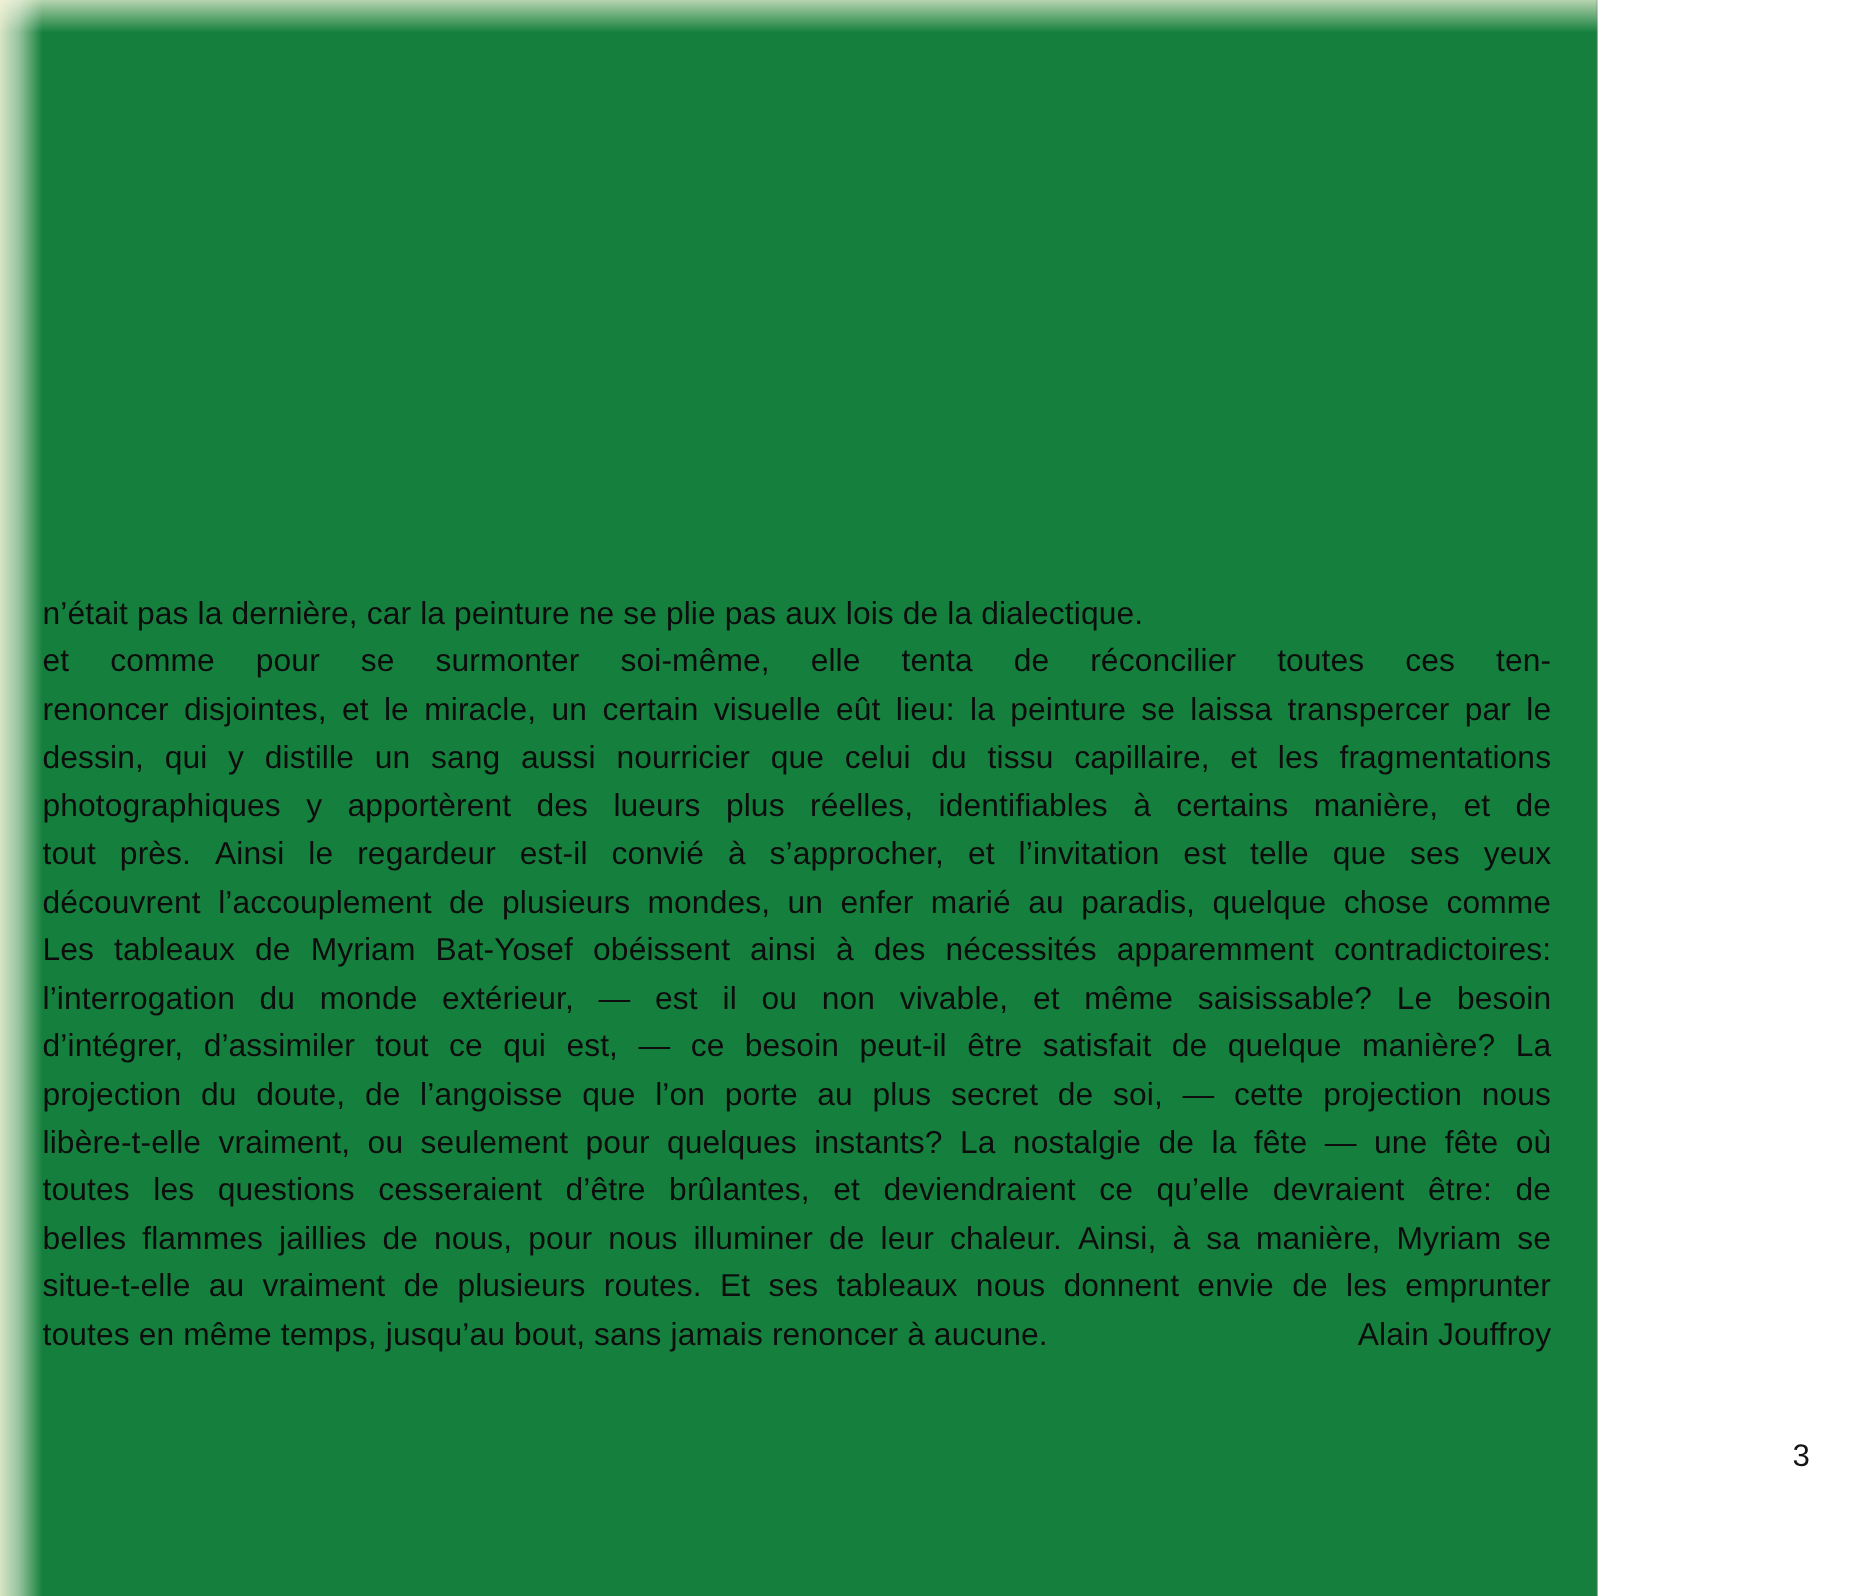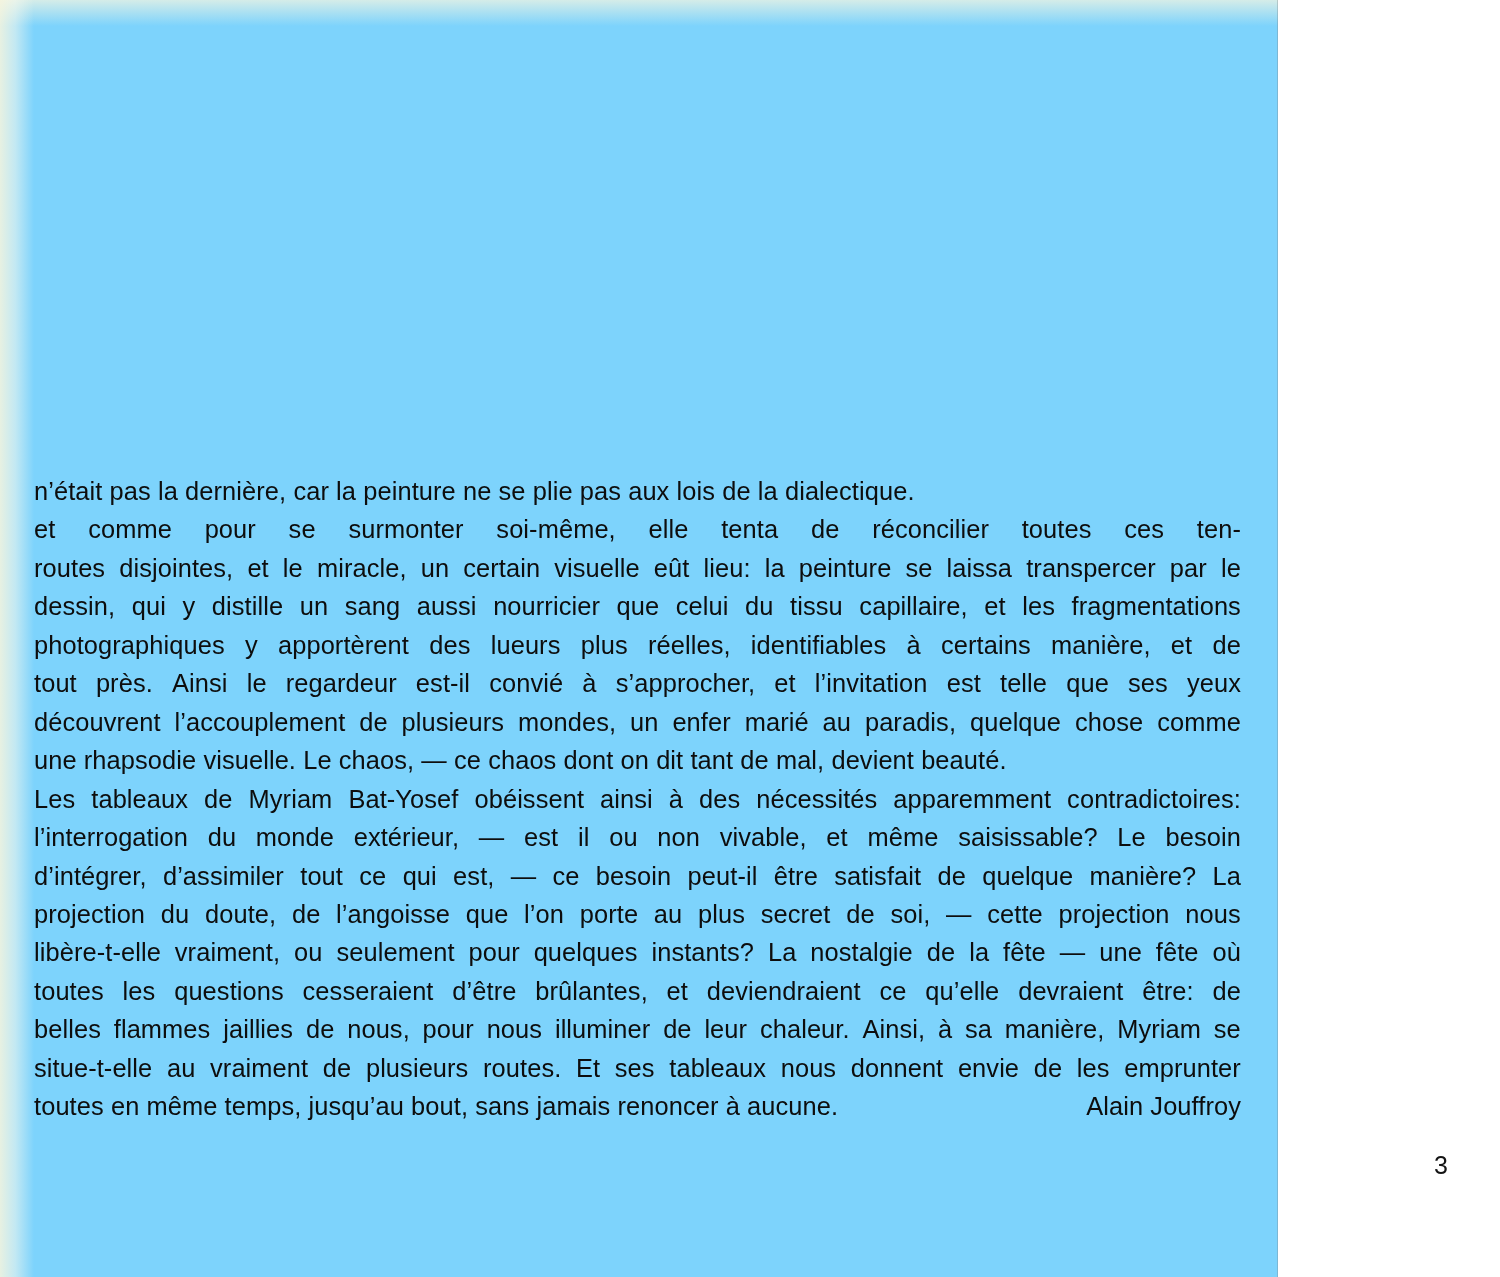--- a/index.html
+++ b/index.html
@@ -6,21 +6,21 @@
   html, body {
     margin: 0;
     padding: 0;
     background: #ffffff;
   }
 
   .page {
     position: relative;
     width: 1500px;
     height: 1277px;
-    background: #7dd3fc;
+    background: #15803d;
     overflow: hidden;
     font-family: "Liberation Sans", sans-serif;
     color: #000000;
   }
 
   
   .paper-tint-left {
     position: absolute;
     left: 0;
     top: 0;
@@ -134,21 +134,21 @@
         <span>soi-même,</span>
         <span>elle</span>
         <span>tenta</span>
         <span>de</span>
         <span>réconcilier</span>
         <span>toutes</span>
         <span>ces</span>
         <span>ten-</span>
       </div>
       <div class="line j">
-        <span>routes</span>
+        <span>renoncer</span>
         <span>disjointes,</span>
         <span>et</span>
         <span>le</span>
         <span>miracle,</span>
         <span>un</span>
         <span>certain</span>
         <span>visuelle</span>
         <span>eût</span>
         <span>lieu:</span>
         <span>la</span>
@@ -218,21 +218,20 @@
         <span>mondes,</span>
         <span>un</span>
         <span>enfer</span>
         <span>marié</span>
         <span>au</span>
         <span>paradis,</span>
         <span>quelque</span>
         <span>chose</span>
         <span>comme</span>
       </div>
-      <div class="line r">une rhapsodie visuelle. Le chaos, — ce chaos dont on  dit tant de  mal, devient beauté.</div>
       <div class="line j">
         <span>Les</span>
         <span>tableaux</span>
         <span>de</span>
         <span>Myriam</span>
         <span>Bat-Yosef</span>
         <span>obéissent</span>
         <span>ainsi</span>
         <span>à</span>
         <span>des</span>

